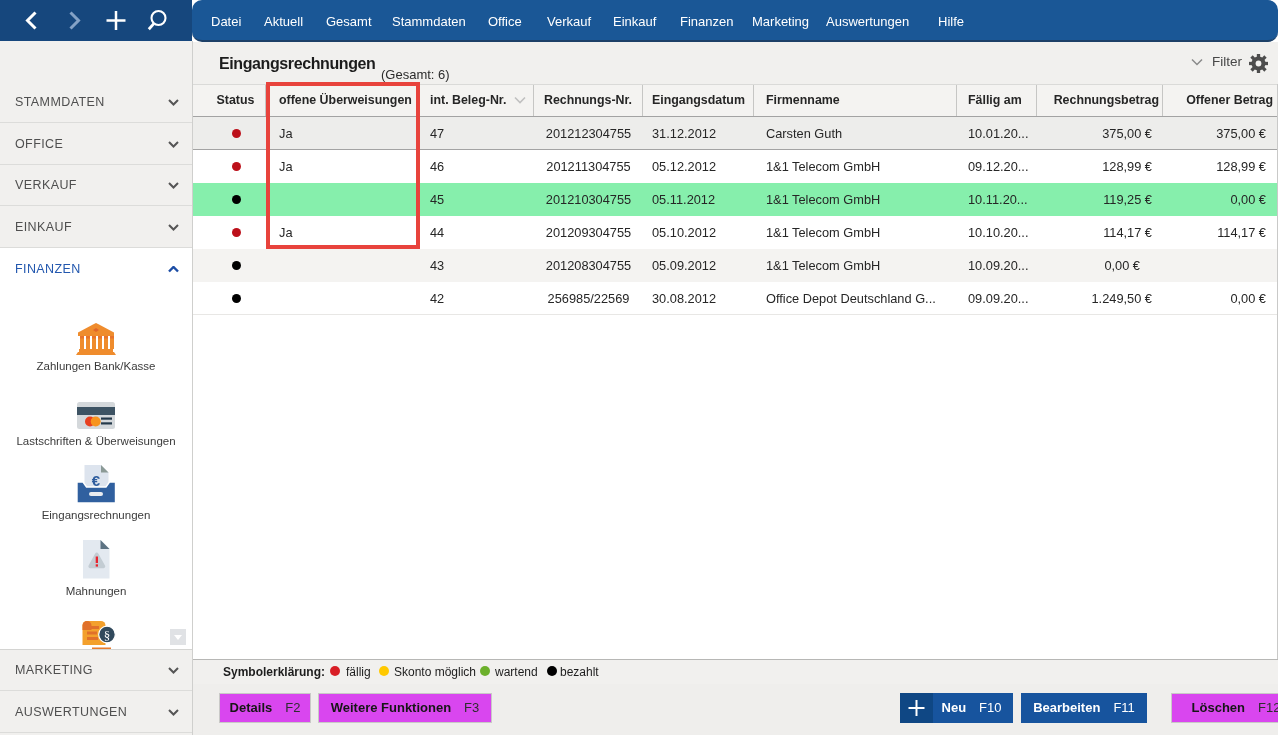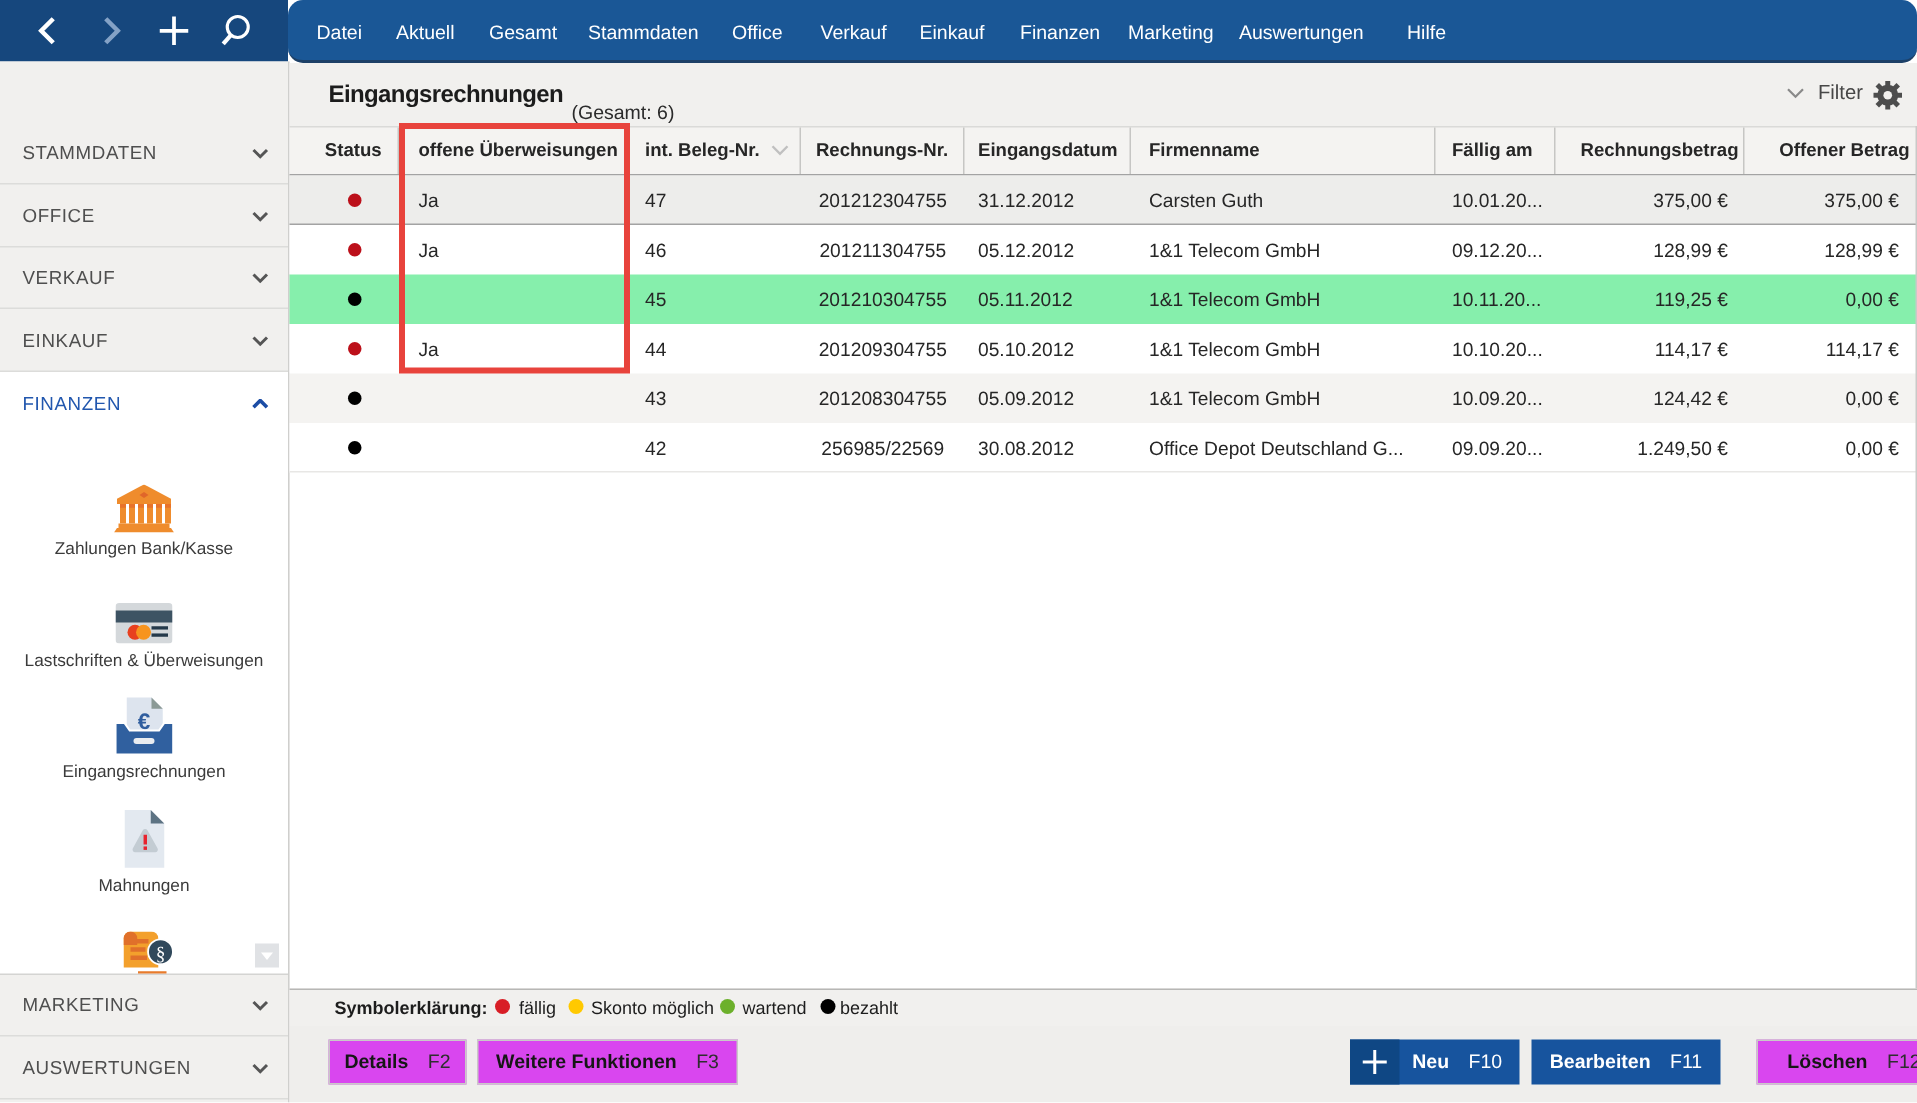--- a/index.html
+++ b/index.html
@@ -265,21 +265,20 @@
       <div class="c c9">114,17 €</div>
   </div>
   <div class="row" style="background:#f4f3f1;">
     <div class="c c1"><span class="dot blk"></span></div>
       <div class="c c2"></div>
       <div class="c c3">43</div>
       <div class="c c4">201208304755</div>
       <div class="c c5">05.09.2012</div>
       <div class="c c6">1&amp;1 Telecom GmbH</div>
       <div class="c c7">10.09.20...</div>
-      <div class="c c8">124,42 €</div>
       <div class="c c9">0,00 €</div>
   </div>
   <div class="row" style="background:#fff;border-bottom:1px solid #e8e7e5;">
     <div class="c c1"><span class="dot blk"></span></div>
       <div class="c c2"></div>
       <div class="c c3">42</div>
       <div class="c c4">256985/22569</div>
       <div class="c c5">30.08.2012</div>
       <div class="c c6">Office Depot Deutschland G...</div>
       <div class="c c7">09.09.20...</div>

